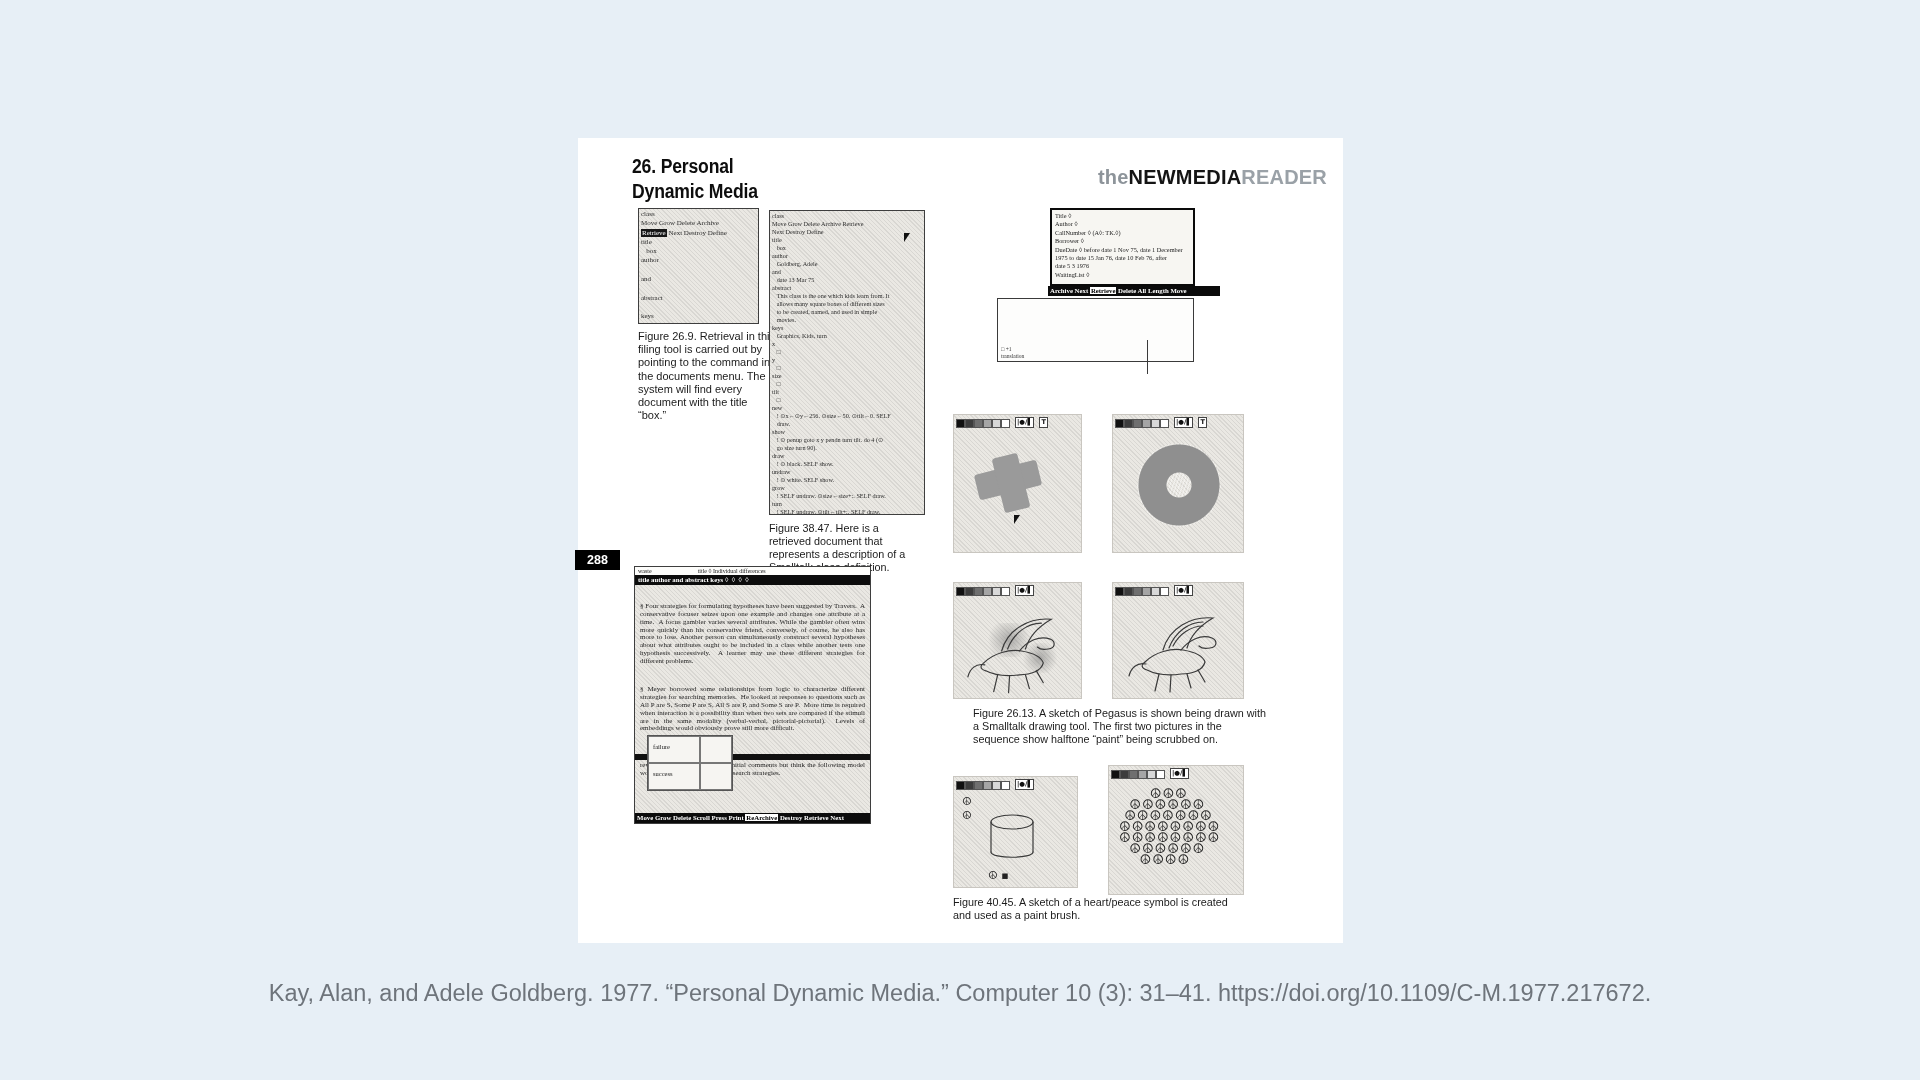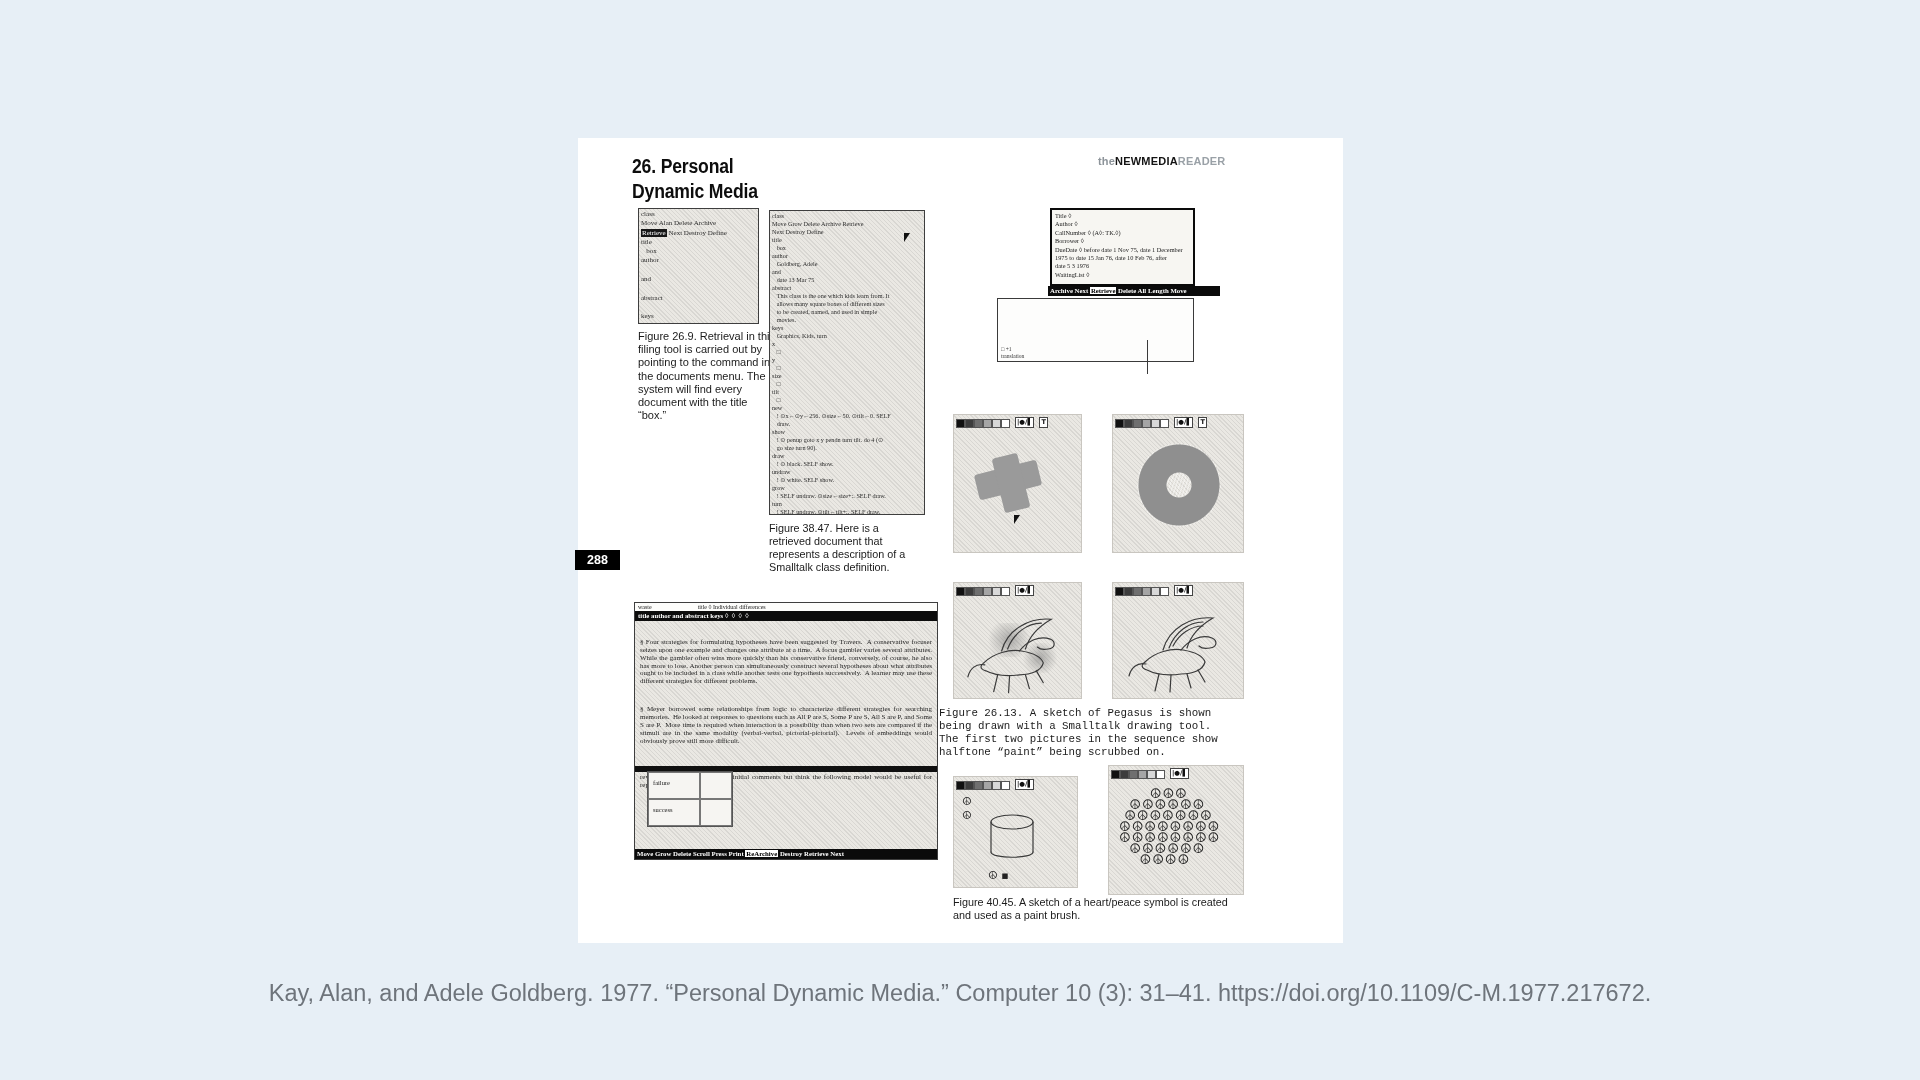--- a/index.html
+++ b/index.html
@@ -3,21 +3,21 @@
 <meta charset="utf-8">
 <style>
   * { margin:0; padding:0; box-sizing:border-box; }
   html,body { width:1920px; height:1080px; overflow:hidden; }
   body { background:#e7eff6; font-family:"Liberation Sans", sans-serif; position:relative; }
 
   .page { position:absolute; left:578px; top:138px; width:765px; height:805px; background:#ffffff; }
 
   .chapter-title { position:absolute; left:54px; top:16px; font:700 20px/25px "Liberation Sans", sans-serif;
                    color:#0d0d0d; transform:scaleX(.88); transform-origin:left top; letter-spacing:-.2px; }
-  .brand { position:absolute; left:520px; top:17px; font-size:11px; letter-spacing:.2px; white-space:nowrap;text-align:right; }
+  .brand { position:absolute; left:520px; top:28px; font-size:20px; letter-spacing:.2px; white-space:nowrap;text-align:right; }
   .brand .b-the { color:#8d949a; font-weight:700; }
   .brand .b-nm  { color:#141414; font-weight:700; }
   .brand .b-rd  { color:#9aa1a7; font-weight:700; }
 
   .pagenum { position:absolute; left:-3px; top:412px; width:45px; height:20px; background:#000;
              color:#fff; font:700 12.5px/20px "Liberation Sans", sans-serif; text-align:center; }
 
   .scan { background-color:#eae8e3;
           background-image:repeating-linear-gradient(45deg, rgba(90,90,90,.12) 0, rgba(90,90,90,.12) 1px, transparent 1px, transparent 3px); }
   .swin { position:absolute; border:1px solid #3e3e3e; overflow:hidden;
@@ -60,32 +60,32 @@
   .pic13c { left:375px; top:444px; width:129px; height:117px; }
   .pic13d { left:534px; top:444px; width:132px; height:117px; }
   .tbar-h { position:absolute; width:64px; height:26px; background:#9a9a9a; border-radius:3px; transform:rotate(-14deg); }
   .tbar-v { position:absolute; width:26px; height:56px; background:#9a9a9a; border-radius:3px; transform:rotate(-14deg); }
   .donut { position:absolute; left:24px; top:28px; width:84px; height:84px; border-radius:50%;
            background:radial-gradient(circle at 50% 50%, rgba(0,0,0,0) 0 12px, #8f8f8f 13px 40px, rgba(0,0,0,0) 41px),
                       repeating-linear-gradient(90deg, rgba(255,255,255,.45) 0 1px, transparent 1px 3px);
            transform:rotate(20deg); }
   .cursor { position:absolute; width:0; height:0; border-top:9px solid #111; border-right:6px solid transparent; }
   .patch { position:absolute; background:radial-gradient(circle, rgba(120,120,120,.55), rgba(120,120,120,0) 70%); }
-  .fig13cap { left:361px; top:569px; width:298px;font-family:Liberation Mono, monospace; }
+  .fig13cap { left:395px; top:569px; width:298px; }
 
   .pic14a { left:375px; top:638px; width:125px; height:112px; }
   .pic14b { left:530px; top:627px; width:136px; height:130px; }
   .glyph { position:absolute; font-family:"DejaVu Sans", sans-serif; color:#222; }
   .peace-rows { position:absolute; left:10px; top:22px; font-family:"DejaVu Sans", sans-serif;
                 font-size:13px; line-height:11px; color:#1d1d1d; letter-spacing:1px; }
   .peace-rows div { white-space:pre; }
   .fig14cap { left:375px; top:758px; width:288px; }
 
   
-  .fig11win { left:56px; top:464px; width:304px; height:258px; font-size:7px; line-height:7.9px; }
+  .fig11win { left:56px; top:428px; width:237px; height:258px; font-size:7px; line-height:7.9px; }
   .f11head { background:#fdfdfb; font-size:6px; line-height:8px; padding:0 3px; color:#222; white-space:pre; overflow:hidden; }
   .f11bar { background:#0c0c0c; color:#fff; font-weight:700; font-size:6.8px; line-height:10px; padding:0 3px; white-space:pre; }
   .f11body { padding:2px 5px 0 5px; text-align:justify; color:#242424; }
   .f11body p { margin-bottom:4px; }
   .f11div { height:6px; background:#101010; margin:1px 0 2px 0; }
   .f11rev { padding:0 5px; text-align:justify; color:#242424; }
   .diagram { position:absolute; left:12px; top:168px; width:86px; height:56px; border:1px solid #555; background:#f6f5f2;
              display:grid; grid-template-columns:52px 1fr; grid-template-rows:1fr 1fr; }
   .diagram .cell { border:1px solid #777; font-size:6.5px; line-height:8px; padding:6px 2px 0 4px; color:#222; }
   .f11menu { position:absolute; left:0; right:0; bottom:0; }
@@ -106,21 +106,21 @@
     <div>26. Personal</div>
     <div>Dynamic Media</div>
   </div>
 
   <div class="brand"><span class="b-the">the</span><span class="b-nm">NEWMEDIA</span><span class="b-rd">READER</span></div>
 
   <div class="pagenum">288</div>
 
   <div class="swin scan fig9win">
     <div>class</div>
-    <div>Move Alan Delete Archive</div>
+    <div>Move Grow Delete Archive</div>
     <div><span class="winv">Retrieve</span><span> Next Destroy Define</span></div>
     <div><div>title</div><div>   box</div><div>author</div><div>&nbsp;</div><div>and</div><div>&nbsp;</div><div>abstract</div><div>&nbsp;</div><div>keys</div></div>
   </div>
   <div class="cap fig9cap">Figure 26.9. Retrieval in this filing tool is carried out by pointing to the command in the documents menu. The system will find every document with the title “box.”</div>
 
   <div class="swin scan fig10win">
     <div><div>class</div><div>Move Grow Delete Archive Retrieve</div><div>Next Destroy Define</div><div>title</div><div>   box</div><div>author</div><div>   Goldberg, Adele</div><div>and</div><div>   date 13 Mar 75</div><div>abstract</div><div>   This class is the one which kids learn from. It</div><div>   allows many square boxes of different sizes</div><div>   to be created, named, and used in simple</div><div>   movies.</div><div>keys</div><div>   Graphics, Kids, turn</div><div>x</div><div>   □</div><div>y</div><div>   □</div><div>size</div><div>   □</div><div>tilt</div><div>   □</div><div>new</div><div>   ! ⊙x←⊙y←256. ⊙size←50. ⊙tilt←0. SELF</div><div>   draw.</div><div>show</div><div>   ! ⊙ penup goto x y pendn turn tilt. do 4 (⊙</div><div>   go size turn 90).</div><div>draw</div><div>   ! ⊙ black. SELF show.</div><div>undraw</div><div>   ! ⊙ white. SELF show.</div><div>grow</div><div>   ! SELF undraw. ⊙size←size+:. SELF draw.</div><div>turn</div><div>   ! SELF undraw. ⊙tilt←tilt+:. SELF draw.</div></div>
     <span class="cursor" style="left:134px; top:22px;"></span>
   </div>
   <div class="cap fig10cap">Figure 38.47. Here is a retrieved document that represents a description of a Smalltalk class definition.</div>

